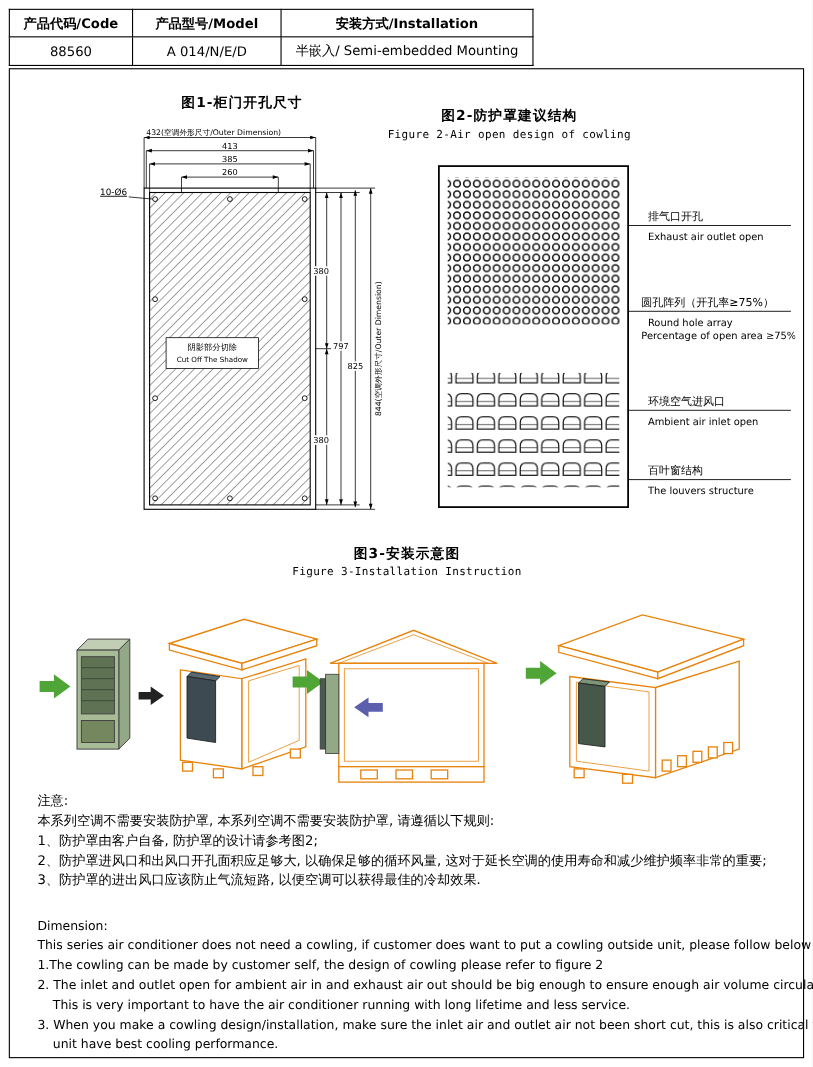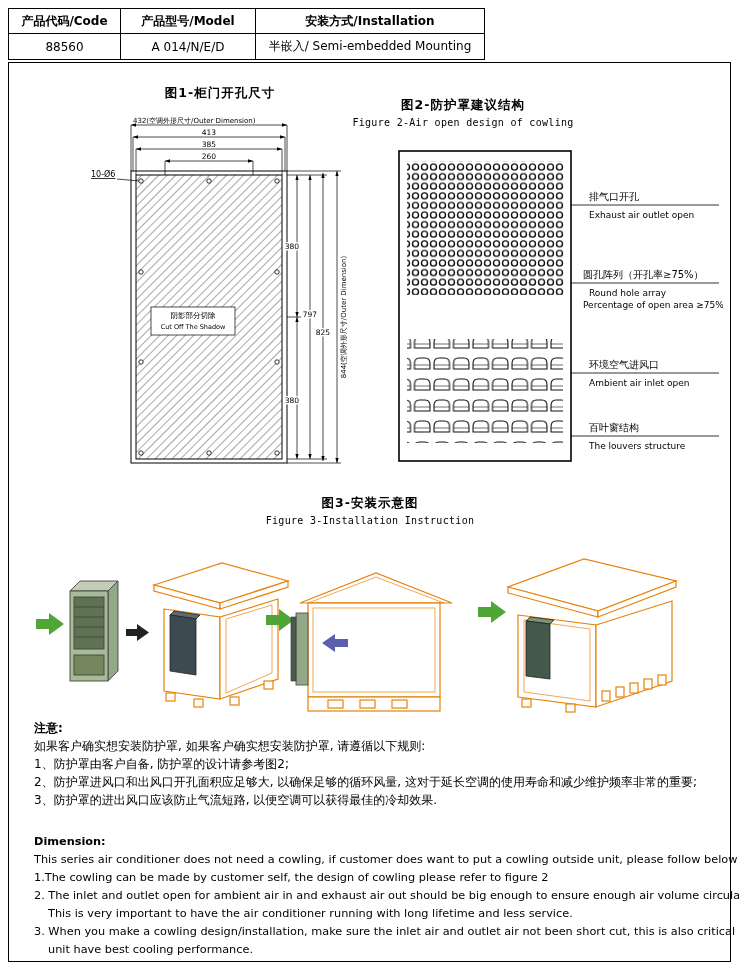--- a/index.html
+++ b/index.html
@@ -25,21 +25,21 @@
   .fig-title .cn { font-size:12.5px; font-weight:bold; letter-spacing:1px; }
   .fig-title .en { font-size:10px; margin-top:3px; font-family:"DejaVu Sans Mono", monospace; letter-spacing:0.3px; }
 
   svg { font-family:"DejaVu Sans", sans-serif; }
   svg text { fill:#000; }
 
   .notes { position:absolute; left:25px; width:690px; }
   .notes div { line-height:18px; white-space:nowrap; }
   .notes-cn { font-size:12px; }
   .notes-en { font-size:11.3px; }
-  .notes .heading { font-weight:bold; }
+  .notes .heading { font-weight:normal; }
   .indent { padding-left:14px; }
 </style>
 </head>
 <body>
 
 <div class="page">
 
   <table class="header-table">
     <tbody>
         <tr>
@@ -243,21 +243,21 @@
           <rect x="496" y="176" width="9" height="8"></rect>
             <rect x="540" y="181" width="9" height="8"></rect>
         </g>
         <polygon points="500,98 524,101 528,97 504,94" fill="#7E9478" stroke="#222" stroke-width="0.8"></polygon>
         <polygon points="500,98 524,101 524,156 500,153" fill="#46584A" stroke="#222" stroke-width="0.8"></polygon>
       </g>
     </svg>
 
     <div class="notes notes-cn" style="top:656px;">
       <div class="heading">注意:</div>
-      <div>如果客户确实想安装防护罩, 如果客户确实想安装防护罩, 请遵循以下规则:</div>
+      <div>本系列空调不需要安装防护罩, 本系列空调不需要安装防护罩, 请遵循以下规则:</div>
       <div>1、防护罩由客户自备, 防护罩的设计请参考图2;</div>
       <div>2、防护罩进风口和出风口开孔面积应足够大, 以确保足够的循环风量, 这对于延长空调的使用寿命和减少维护频率非常的重要;</div>
       <div>3、防护罩的进出风口应该防止气流短路, 以便空调可以获得最佳的冷却效果.</div>
     </div>
 
     <div class="notes notes-en" style="top:770px;">
       <div class="heading">Dimension:</div>
       <div>This series air conditioner does not need a cowling, if customer does want to put a cowling outside unit, please follow below rules:</div>
       <div>1.The cowling can be made by customer self, the design of cowling please refer to figure 2</div>
       <div>2. The inlet and outlet open for ambient air in and exhaust air out should be big enough to ensure enough air volume circulation.</div>

